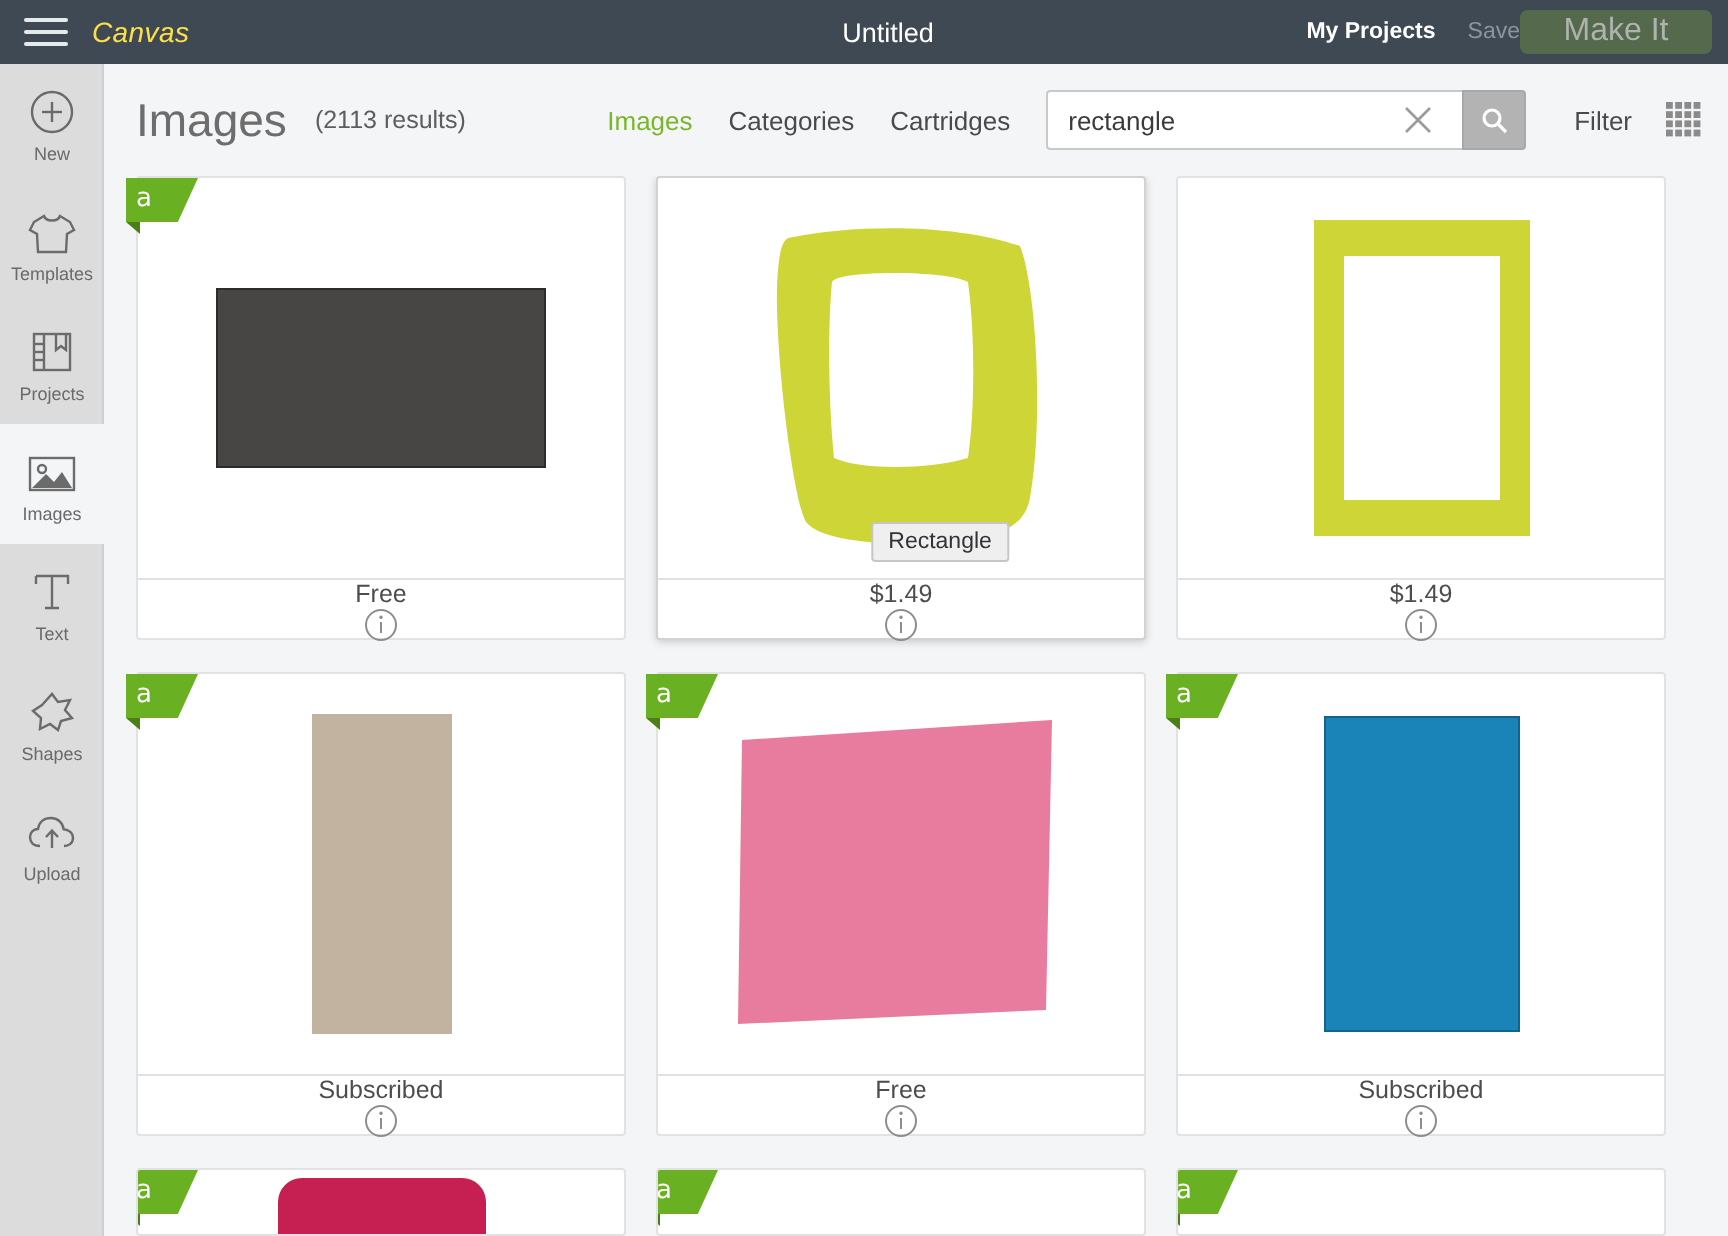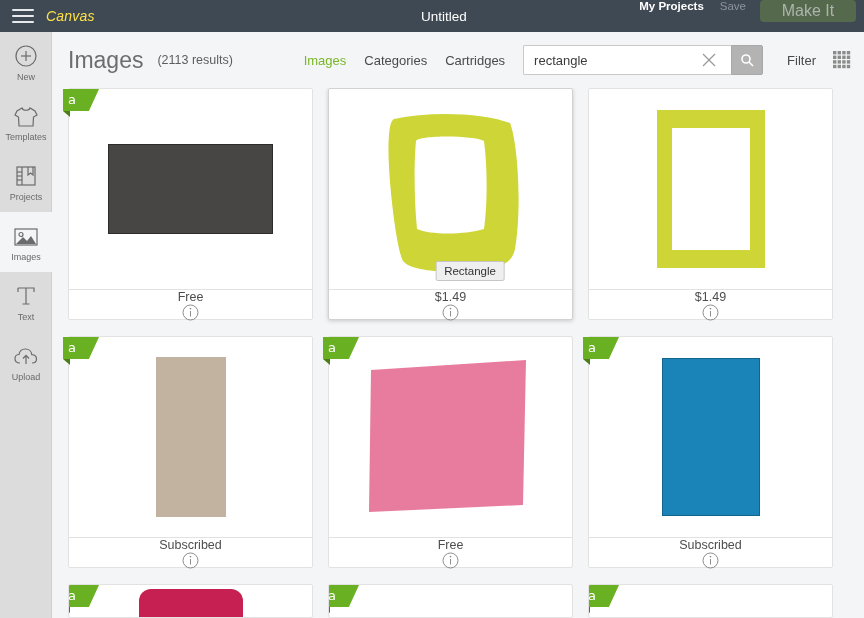--- a/index.html
+++ b/index.html
@@ -17,23 +17,23 @@
     background:#3f4954;display:flex;align-items:center;
   }
   .hamburger{width:46px;height:32px;display:flex;flex-direction:column;
     align-items:center;justify-content:center;cursor:pointer;}
   .hamburger i{display:block;width:22px;height:2px;background:#e7eaec;margin:2px 0;border-radius:1px;}
   .canvas-label{font-size:14px;color:#fde047;letter-spacing:.2px;font-style:italic;}
   .doc-title{
     position:absolute;left:0;right:0;text-align:center;
     font-size:13.5px;color:#ffffff;pointer-events:none;margin-left:24px;
   }
-  .top-right{margin-left:auto;display:flex;padding-right:8px;height:32px;z-index:2;}
+  .top-right{margin-left:auto;display:flex;align-items:center;padding-right:8px;height:32px;z-index:2;}
   .my-projects{font-size:11.5px;font-weight:bold;color:#ffffff;cursor:pointer;margin-right:16px;}
-  .save-btn{font-size:11.5px;color:#8d949b;cursor:pointer;margin-right:14px;}
+  .save-btn{font-size:11.5px;color:#8d949b;cursor:pointer;}
   .make-it{
     width:96px;height:22px;border-radius:4px;background:#55694c;
     color:#adb3ad;font-size:16px;display:flex;align-items:center;justify-content:center;
     cursor:default;
   }
 
   
   .sidebar{
     position:absolute;top:32px;left:0;width:52px;height:586px;
     background:#dcdcdc;border-right:1px solid #cfcfcf;box-sizing:border-box;
@@ -206,20 +206,28 @@
 
     <div class="side-item">
       <div class="side-ico">
         <svg width="24" height="24" viewBox="0 0 24 24" fill="none" stroke="#6b6b6b" stroke-width="1.2">
           <path d="M4 4 L20 4 L20 8 M4 4 L4 8 M12 4 L12 20 M8.5 20 L15.5 20"></path>
         </svg>
       </div>
       <div class="side-label">Text</div>
     </div>
 
+    <div class="side-item">
+      <div class="side-ico">
+        <svg width="24" height="24" viewBox="0 0 24 24" fill="none" stroke="#6b6b6b" stroke-width="1.2">
+          <path d="M12 3 L15 7 L21 6 L18.5 11 L22 15 L16.5 16.5 L15 21 L11 18 L6 20.5 L6.5 15 L2.5 11.5 L7 8.5 Z"></path>
+        </svg>
+      </div>
+      <div class="side-label">Shapes</div>
+    </div>
 
     <div class="side-item">
       <div class="side-ico">
         <svg width="26" height="22" viewBox="0 0 26 22" fill="none" stroke="#6b6b6b" stroke-width="1.2">
           <path d="M7 17 C3.5 17 2 15 2 12.5 C2 10 4 8.5 6 8.5 C6.5 5 9 3 12.5 3 C16 3 18.5 5.5 18.8 8.6 C21.5 8.8 23.5 10.5 23.5 13 C23.5 15.5 21.5 17 19 17"></path>
           <path d="M13 18 L13 9.5 M10 12.5 L13 9.3 L16 12.5"></path>
         </svg>
       </div>
       <div class="side-label">Upload</div>
     </div>

